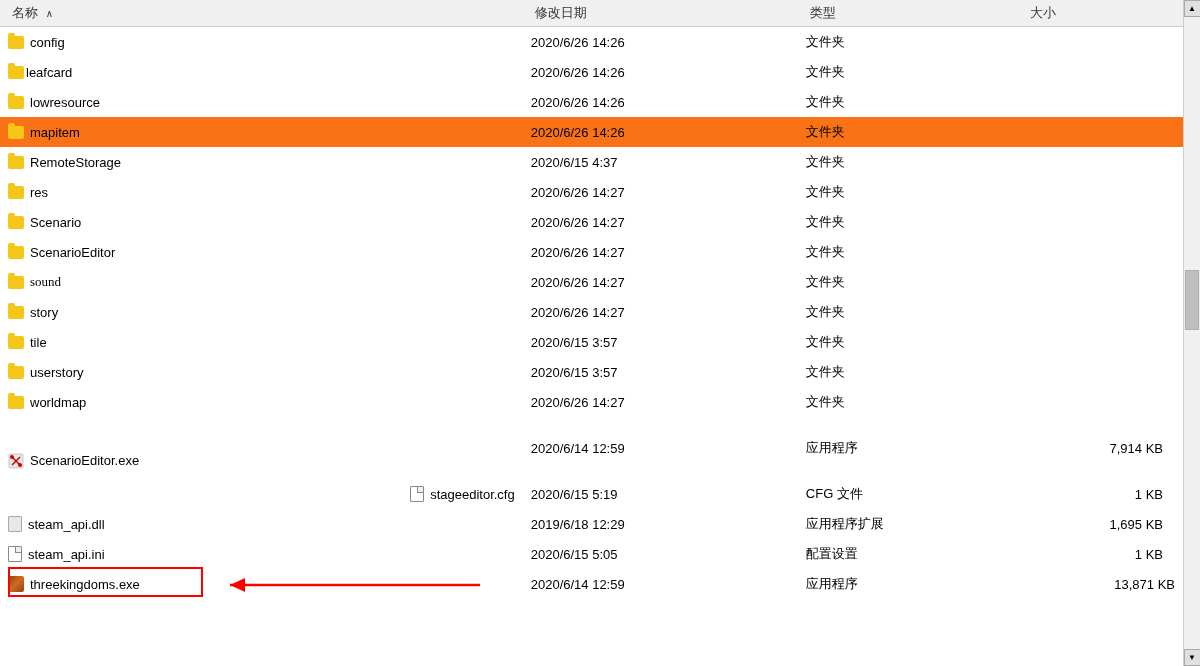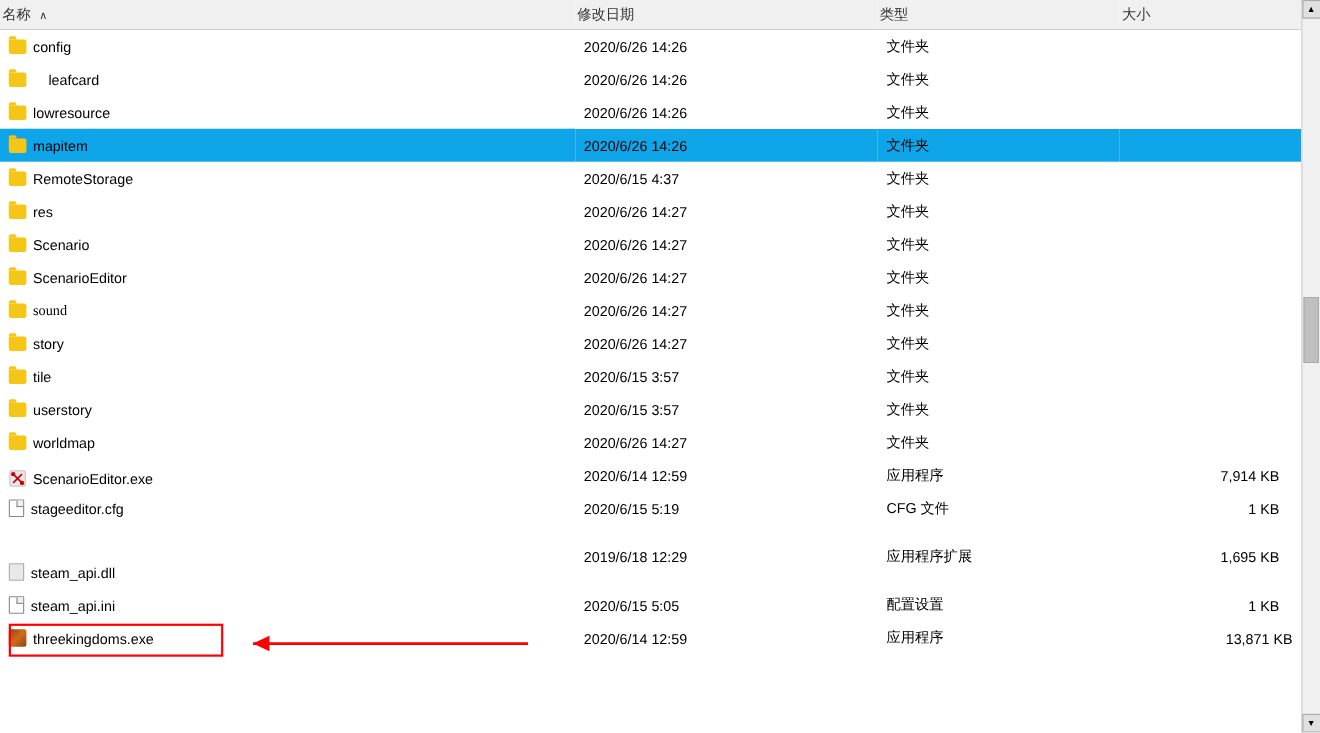--- a/index.html
+++ b/index.html
@@ -30,39 +30,39 @@
 
     table {
       width: 100%;
       border-collapse: collapse;
       table-layout: fixed;
     }
 
     thead th {
       background: #f0f0f0;
       border-bottom: 1px solid #ccc;
-      padding: 4px 2px;
+      padding: 4px 12px;
       text-align: left;
       font-weight: normal;
       color: #333;
       position: sticky;
       top: 0;
     }
 
     thead th:first-child { width: 380px; }
     thead th:nth-child(2) { width: 200px; }
     thead th:nth-child(3) { width: 160px; }
     thead th:nth-child(4) { width: 120px; }
 
     tbody tr {
       height: 30px;
     }
 
     tbody tr.selected {
-      background: #0ea5e9;
+      background: #f97316;
     }
 
     tbody td {
       padding: 4px 8px;
       vertical-align: middle;
       white-space: nowrap;
       overflow: hidden;
       text-overflow: ellipsis;
     }
 
@@ -254,21 +254,21 @@
         <tr>
               <td style="display: flex; align-items: center; gap: 6px; height: 30px;">
                 <span class="icon-folder"></span>
                 <span>config</span>
               </td>
               <td>2020/6/26 14:26</td>
               <td>文件夹</td>
               <td style="text-align: right; padding-right: 20px;"></td>
             </tr>
             <tr>
-              <td style="display: flex; align-items: center; gap: 20px; height: 30px;">
+              <td style="display: flex; align-items: center; gap: 2px; height: 30px;">
                 <span class="icon-folder"></span>
                 <span>leafcard</span>
               </td>
               <td>2020/6/26 14:26</td>
               <td>文件夹</td>
               <td style="text-align: right; padding-right: 20px;"></td>
             </tr>
             <tr>
               <td style="display: flex; align-items: center; gap: 6px; height: 30px;">
                 <span class="icon-folder"></span>
@@ -362,45 +362,45 @@
             <tr>
               <td style="display: flex; align-items: center; gap: 6px; height: 30px;">
                 <span class="icon-folder"></span>
                 <span>worldmap</span>
               </td>
               <td>2020/6/26 14:27</td>
               <td>文件夹</td>
               <td style="text-align: right; padding-right: 20px;"></td>
             </tr>
             <tr>
-              <td style="display: flex; align-items: flex-end; gap: 6px; height: 30px;">
+              <td style="display: flex; align-items: flex-start; gap: 6px; height: 30px; margin-top: 32px;">
                 <span class="icon-exe"><svg viewBox="0 0 16 16" xmlns="http://www.w3.org/2000/svg">
       <rect x="1" y="1" width="14" height="14" rx="1" fill="#e8e8e8" stroke="#999" stroke-width="0.5"></rect>
       <line x1="4" y1="4" x2="12" y2="12" stroke="#c00" stroke-width="1.5"></line>
       <line x1="12" y1="4" x2="4" y2="12" stroke="#c00" stroke-width="1.5"></line>
       <circle cx="4" cy="4" r="2" fill="#c00"></circle>
       <circle cx="12" cy="12" r="2" fill="#c00"></circle>
     </svg></span>
                 <span>ScenarioEditor.exe</span>
               </td>
               <td>2020/6/14 12:59</td>
               <td>应用程序</td>
               <td style="text-align: right; padding-right: 20px;">7,914 KB</td>
             </tr>
             <tr>
-              <td style="display: flex; align-items: center; gap: 6px; height: 30px;">
+              <td style="display: flex; align-items: center; gap: 6px; height: 30px; justify-content: flex-end;">
                 <span class="icon-file"></span>
                 <span>stageeditor.cfg</span>
               </td>
               <td>2020/6/15 5:19</td>
               <td>CFG 文件</td>
               <td style="text-align: right; padding-right: 20px;">1 KB</td>
             </tr>
             <tr>
-              <td style="display: flex; align-items: center; gap: 6px; height: 30px; margin-top: 28px;">
+              <td style="display: flex; align-items: center; gap: 6px; height: 30px;">
                 <span class="icon-dll"></span>
                 <span>steam_api.dll</span>
               </td>
               <td>2019/6/18 12:29</td>
               <td>应用程序扩展</td>
               <td style="text-align: right; padding-right: 20px;">1,695 KB</td>
             </tr>
             <tr>
               <td style="display: flex; align-items: center; gap: 6px; height: 30px;">
                 <span class="icon-file"></span>

